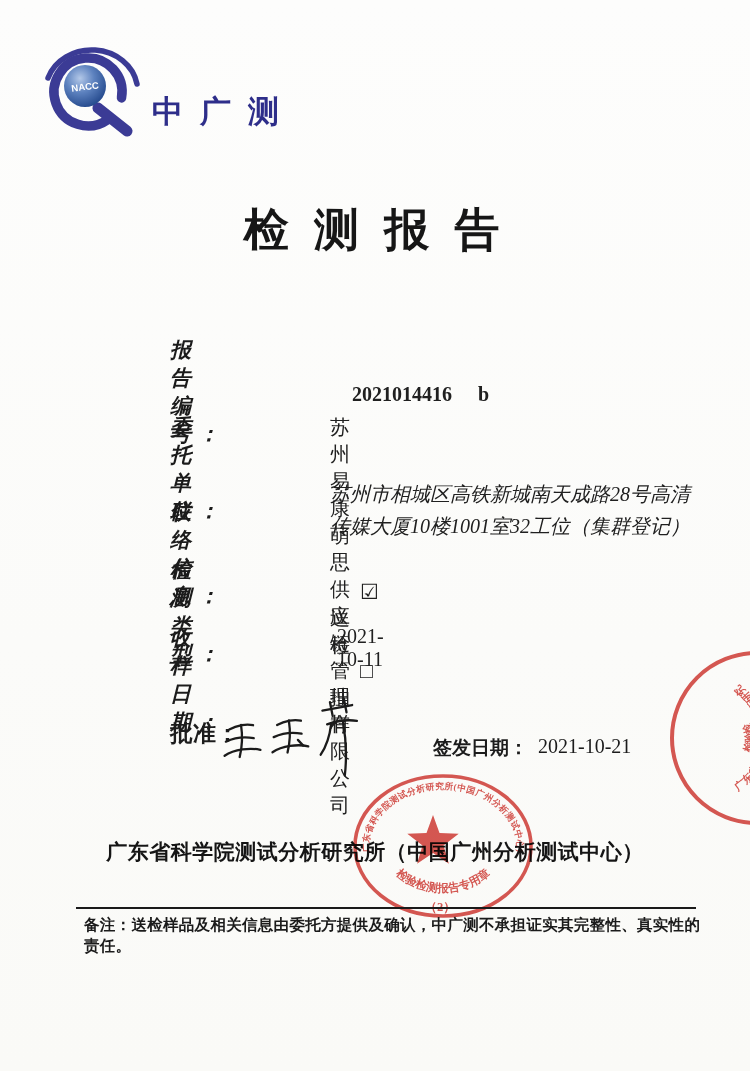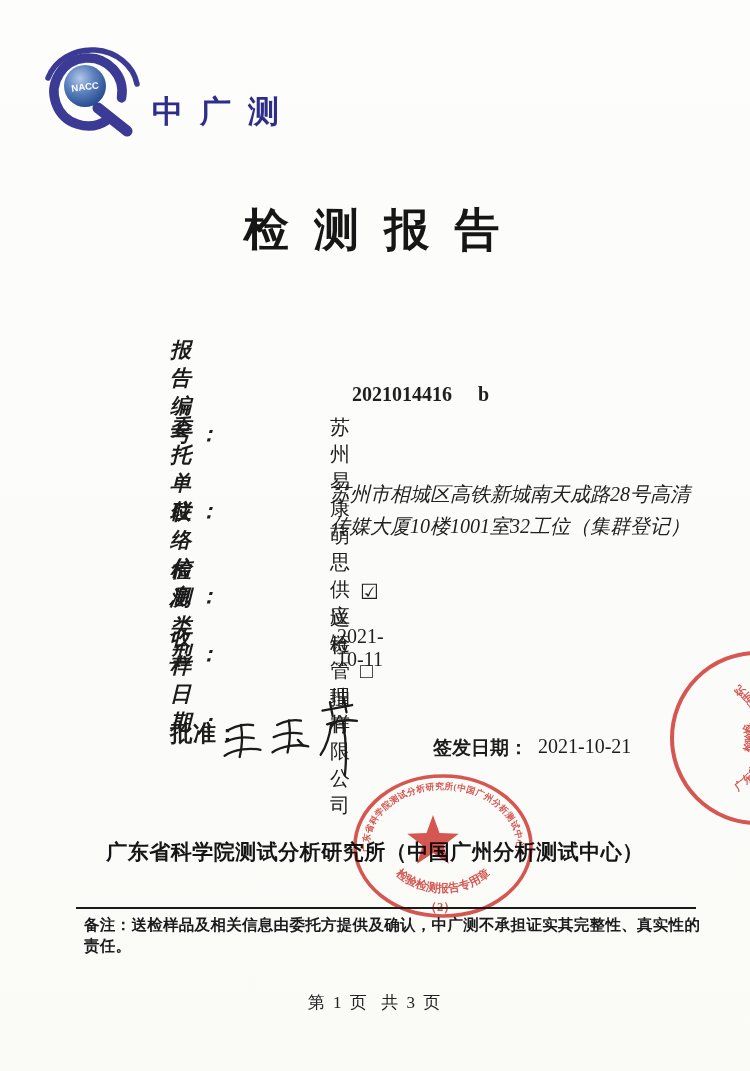--- a/index.html
+++ b/index.html
@@ -182,15 +182,14 @@
     <text font-size="10.5" class="red" font-weight="700">
       <textPath href="#sideArc" startOffset="50%" text-anchor="middle">广东省科学院测试分析研究</textPath>
     </text>
     <text font-size="10" class="red" font-weight="700">
       <textPath href="#sideArc2" startOffset="50%" text-anchor="middle">检验检</textPath>
     </text>
   </svg>
 
   <div class="divider"></div>
   <div class="note">备注：送检样品及相关信息由委托方提供及确认，中广测不承担证实其完整性、真实性的责任。</div>
-  <div class="page-num">第 1 页  共 3 页</div>
 
 </div>
 
 </body></html>

